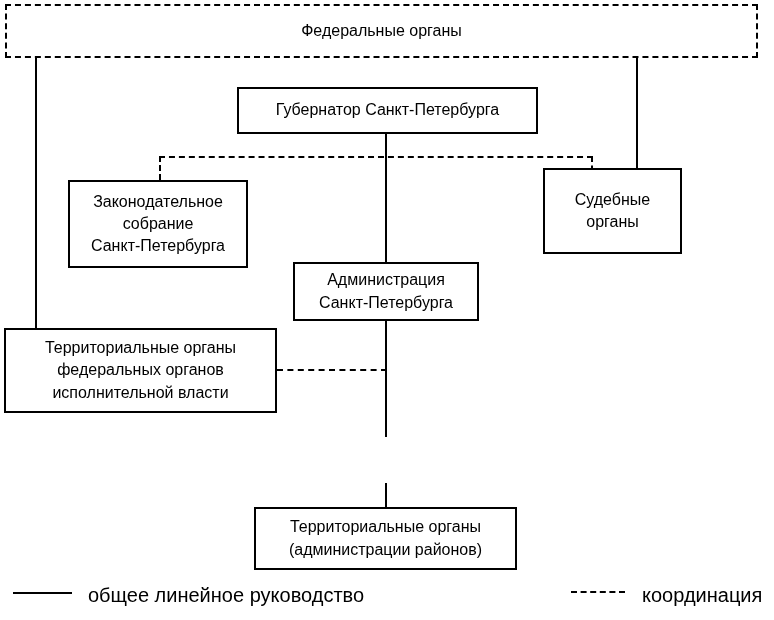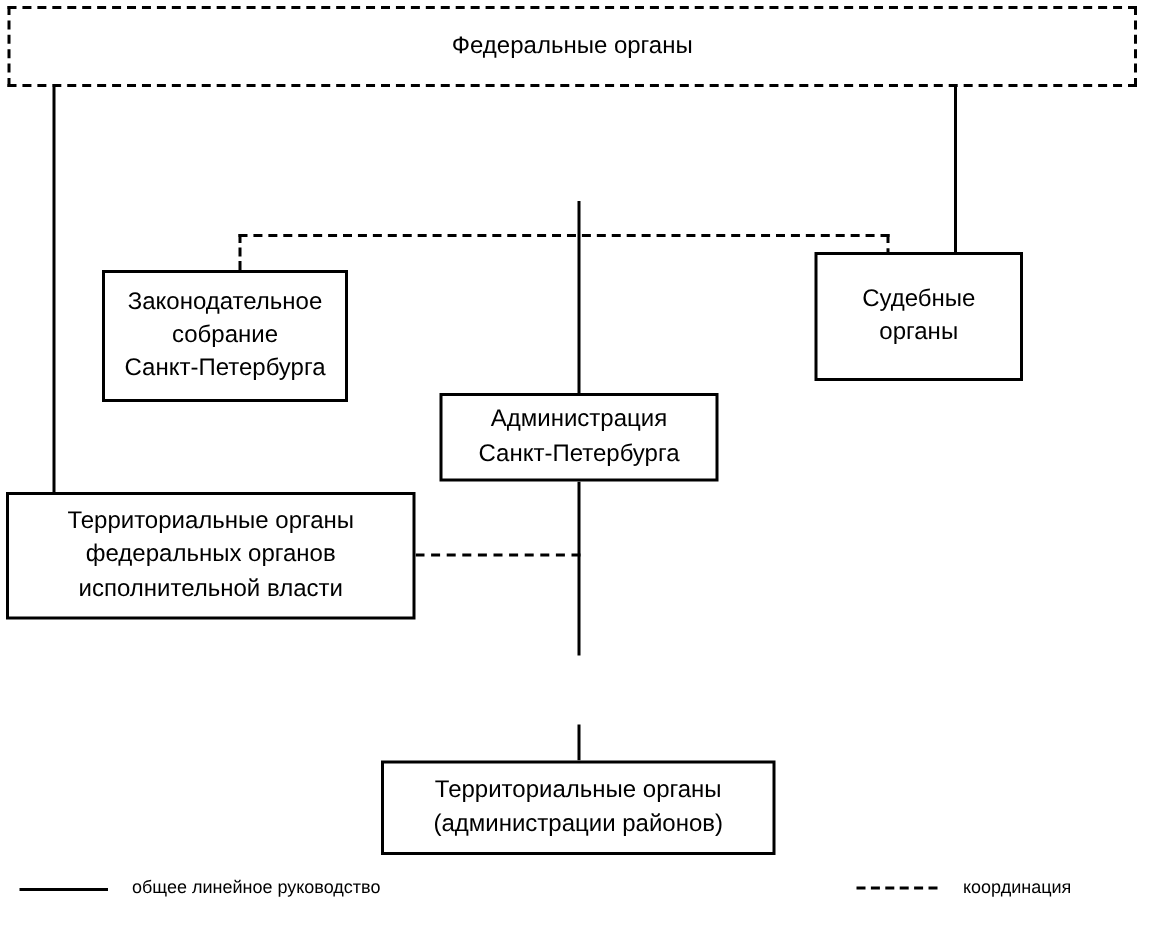--- a/index.html
+++ b/index.html
@@ -40,21 +40,21 @@
     z-index: 1;
   }
   .dash-v {
     position: absolute;
     width: 0;
     border-left: 2px dashed #000000;
     z-index: 1;
   }
   .legend-label {
     position: absolute;
-    font-size: 12px;
+    font-size: 20px;
     white-space: nowrap;
   }
 </style>
 </head>
 <body>
 
 <div class="canvas">
 
   <div class="line" style="left:35px; top:58px; width:2px; height:270px;"></div>
   <div class="line" style="left:636px; top:58px; width:2px; height:123px;"></div>
@@ -64,22 +64,25 @@
 
   <div class="dash-h" style="left:159px; top:156px; width:434px;"></div>
   <div class="dash-v" style="left:159px; top:156px; height:24px;"></div>
   <div class="dash-v" style="left:591px; top:156px; height:25px;"></div>
   <div class="dash-h" style="left:277px; top:369px; width:110px;"></div>
 
   <div class="node dashed" style="left:5px; top:4px; width:753px; height:54px;align-items:center;">
     <span>Федеральные органы</span>
   </div>
 
+  <div class="node" style="left:237px; top:87px; width:301px; height:47px;">
+    <span>Губернатор Санкт-Петербурга</span>
+  </div>
 
-  <div class="node" style="left:68px; top:180px; width:164px; height:88px;">
+  <div class="node" style="left:68px; top:180px; width:180px; height:88px;">
     <span>Законодательное
 собрание
 Санкт-Петербурга</span>
   </div>
 
   <div class="node" style="left:543px; top:168px; width:139px; height:86px;">
     <span>Судебные
 органы</span>
   </div>
 

